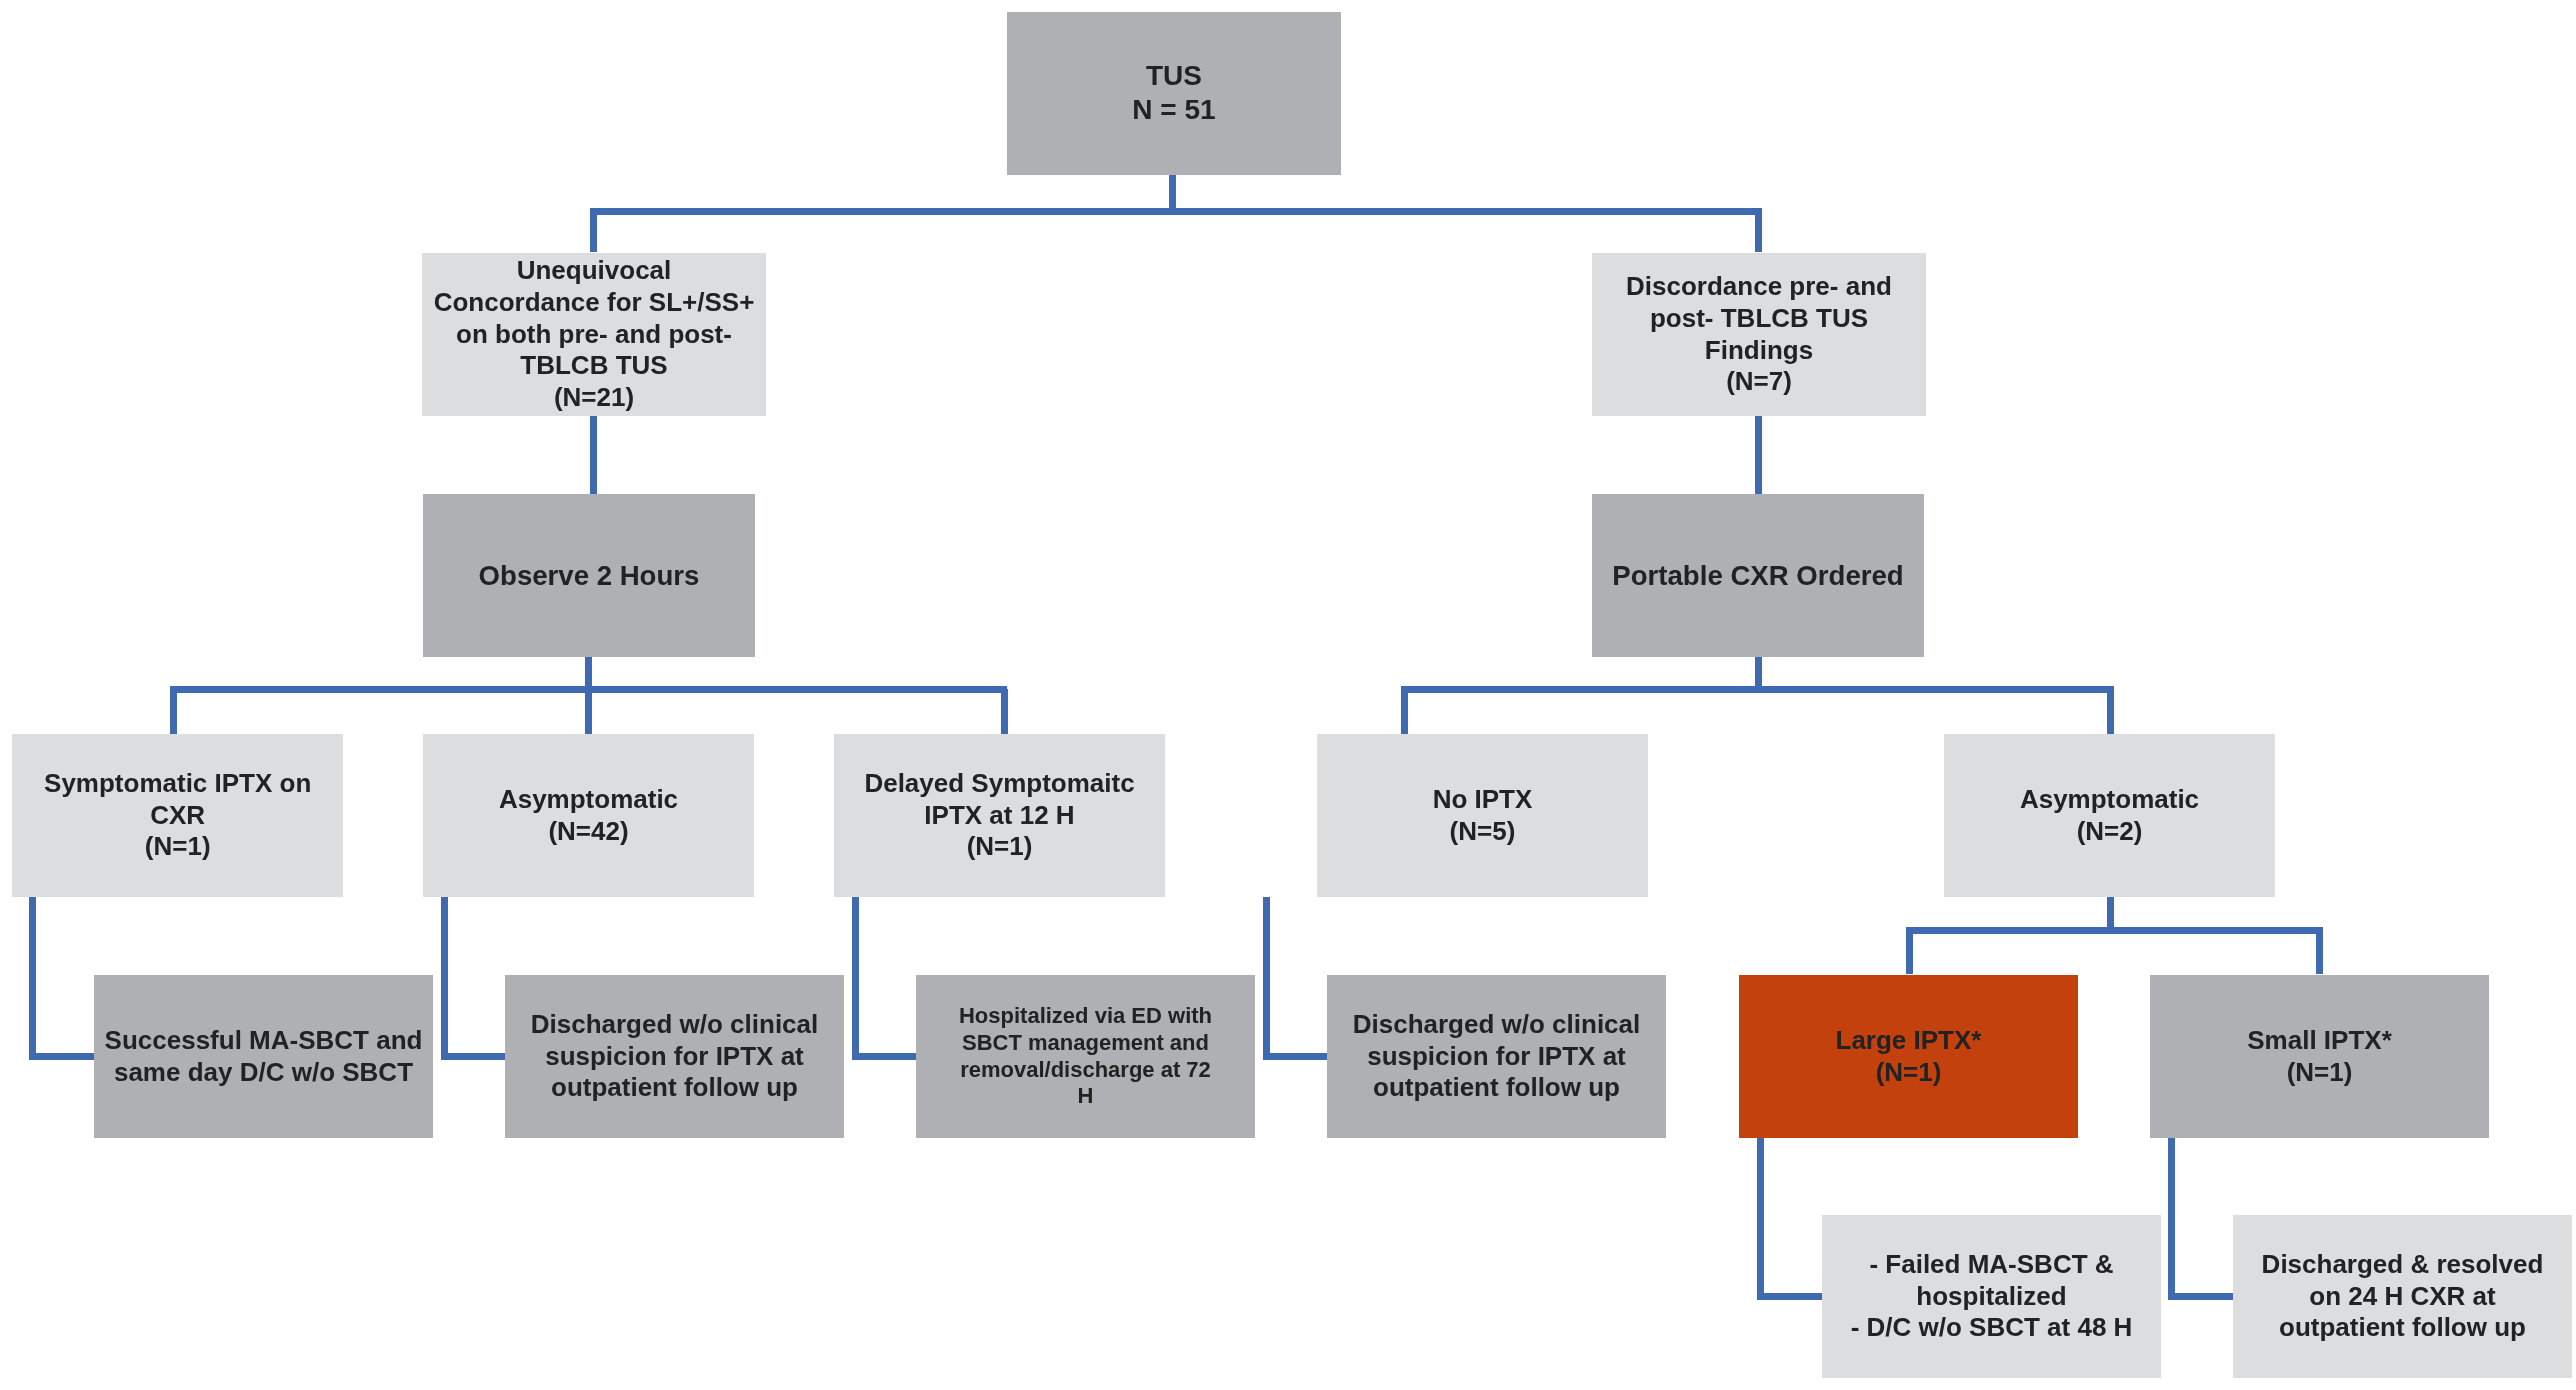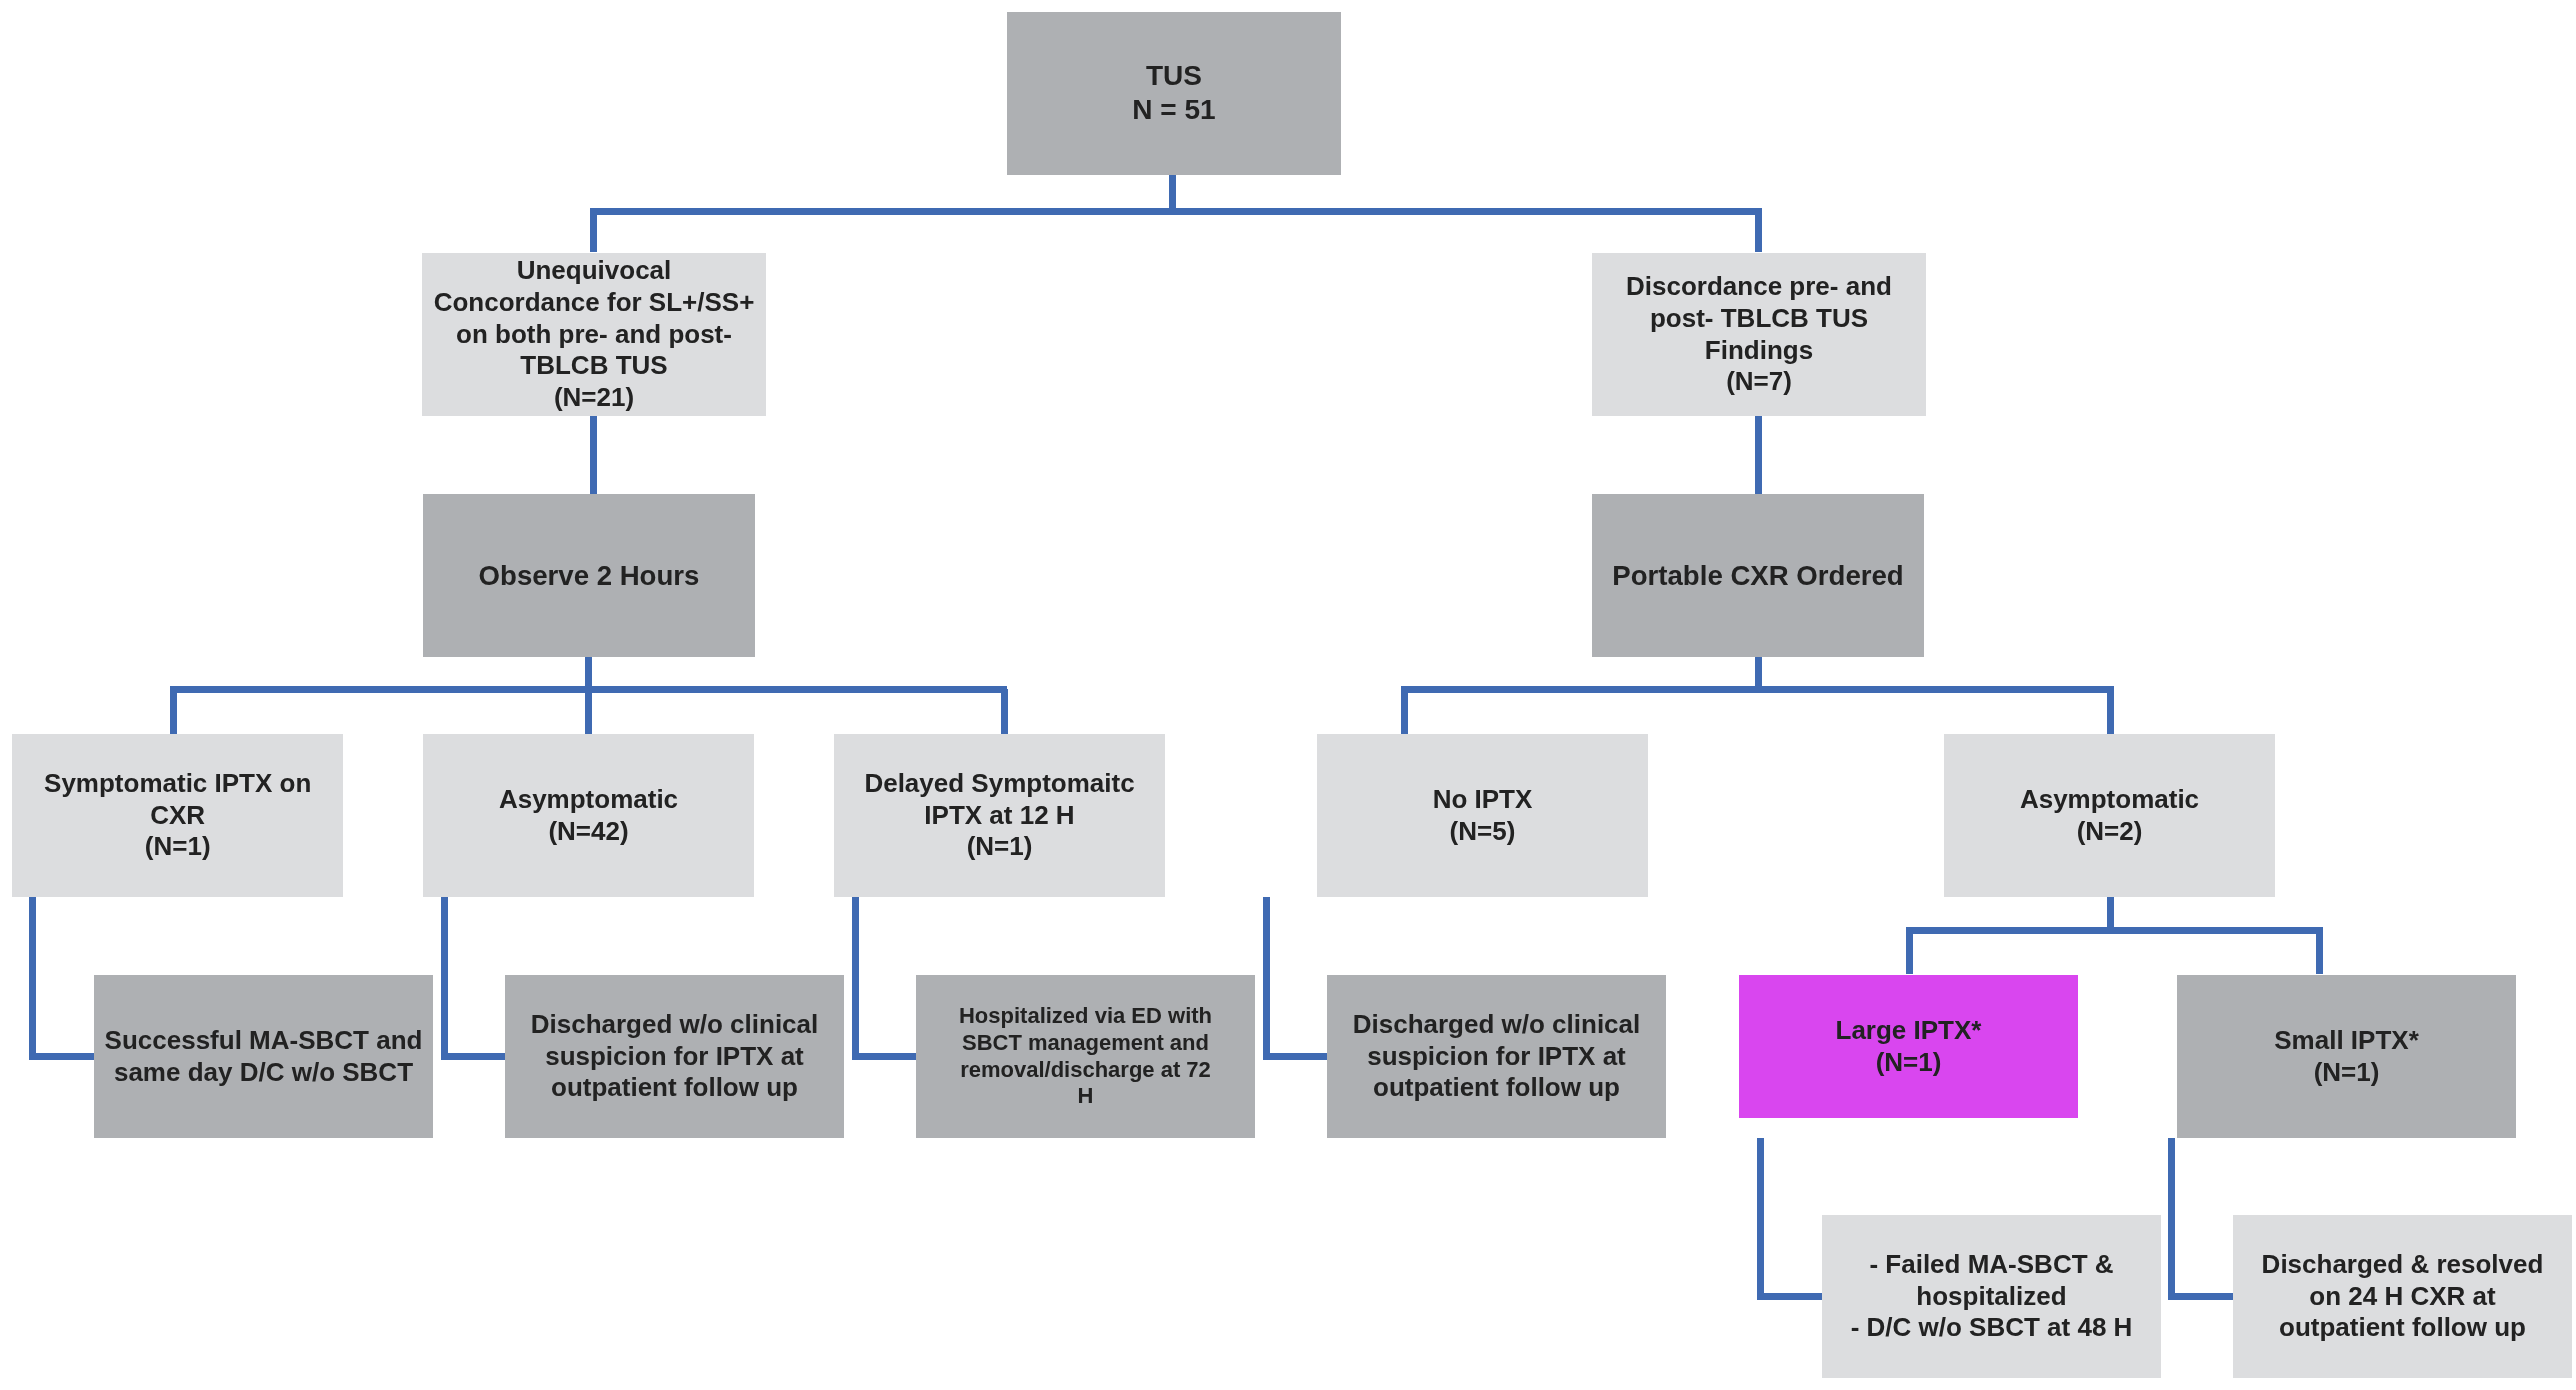--- a/index.html
+++ b/index.html
@@ -109,25 +109,25 @@
         <div class="txt" style="font-size: 22px; color: rgb(34, 34, 34);">Hospitalized via ED with
 SBCT management and
 removal/discharge at 72
 H</div>
       </div>
       <div class="node dark" style="left: 1327px; top: 975px; width: 339px; height: 163px; background: rgb(174, 176, 179);">
         <div class="txt" style="font-size: 26px; color: rgb(34, 34, 34);">Discharged w/o clinical
 suspicion for IPTX at
 outpatient follow up</div>
       </div>
-      <div class="node dark" style="left: 1739px; top: 975px; width: 339px; height: 143px; background: #d946ef;">
+      <div class="node dark" style="left: 1739px; top: 975px; width: 339px; height: 163px; background: #c2410c;">
         <div class="txt" style="font-size: 26px; color: rgb(34, 34, 34);">Large IPTX*
 (N=1)</div>
       </div>
-      <div class="node dark" style="left: 2150px; top: 975px; width: 339px; height: 163px; background: rgb(174, 176, 179); margin-left: 27px;">
+      <div class="node dark" style="left: 2150px; top: 975px; width: 339px; height: 163px; background: rgb(174, 176, 179);">
         <div class="txt" style="font-size: 26px; color: rgb(34, 34, 34);">Small IPTX*
 (N=1)</div>
       </div>
       <div class="node light" style="left: 1822px; top: 1215px; width: 339px; height: 163px; background: rgb(220, 221, 223);">
         <div class="txt" style="font-size: 26px; color: rgb(34, 34, 34);">- Failed MA-SBCT &amp;
 hospitalized
 - D/C w/o SBCT at 48 H</div>
       </div>
       <div class="node light" style="left: 2233px; top: 1215px; width: 339px; height: 163px; background: rgb(220, 221, 223);">
         <div class="txt" style="font-size: 26px; color: rgb(34, 34, 34);">Discharged &amp; resolved

